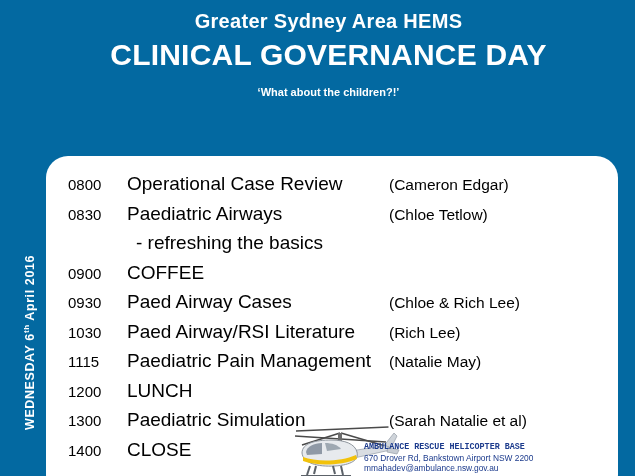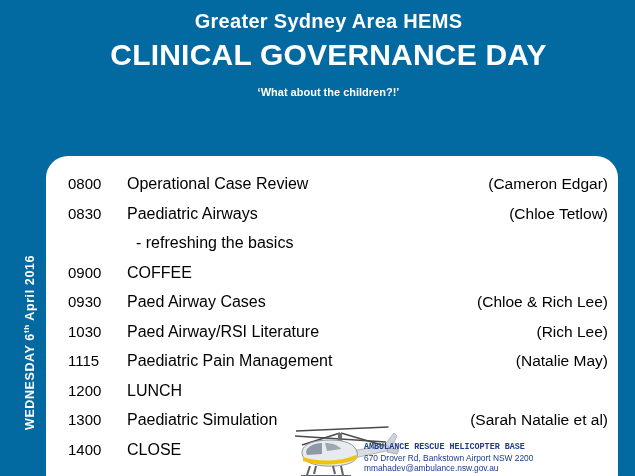--- a/index.html
+++ b/index.html
@@ -96,28 +96,27 @@
   }
   .row .time {
     width: 59px;
     flex: 0 0 59px;
     font-size: 15px;
     line-height: 20px;
   }
   .row .title {
     width: 262px;
     flex: 0 0 262px;
-    font-size: 16px;
+    font-size: 19px;
     line-height: 20px;
   }
   .row .presenter {
     flex: 1 1 auto;
     font-size: 15.5px;
     line-height: 20px;
-    text-align: right;
   }
   .row.sub .title {
     padding-left: 9px;
   }
   
   .heli {
     position: absolute;
     left: 235px;
     top: 260px;
     width: 120px;

